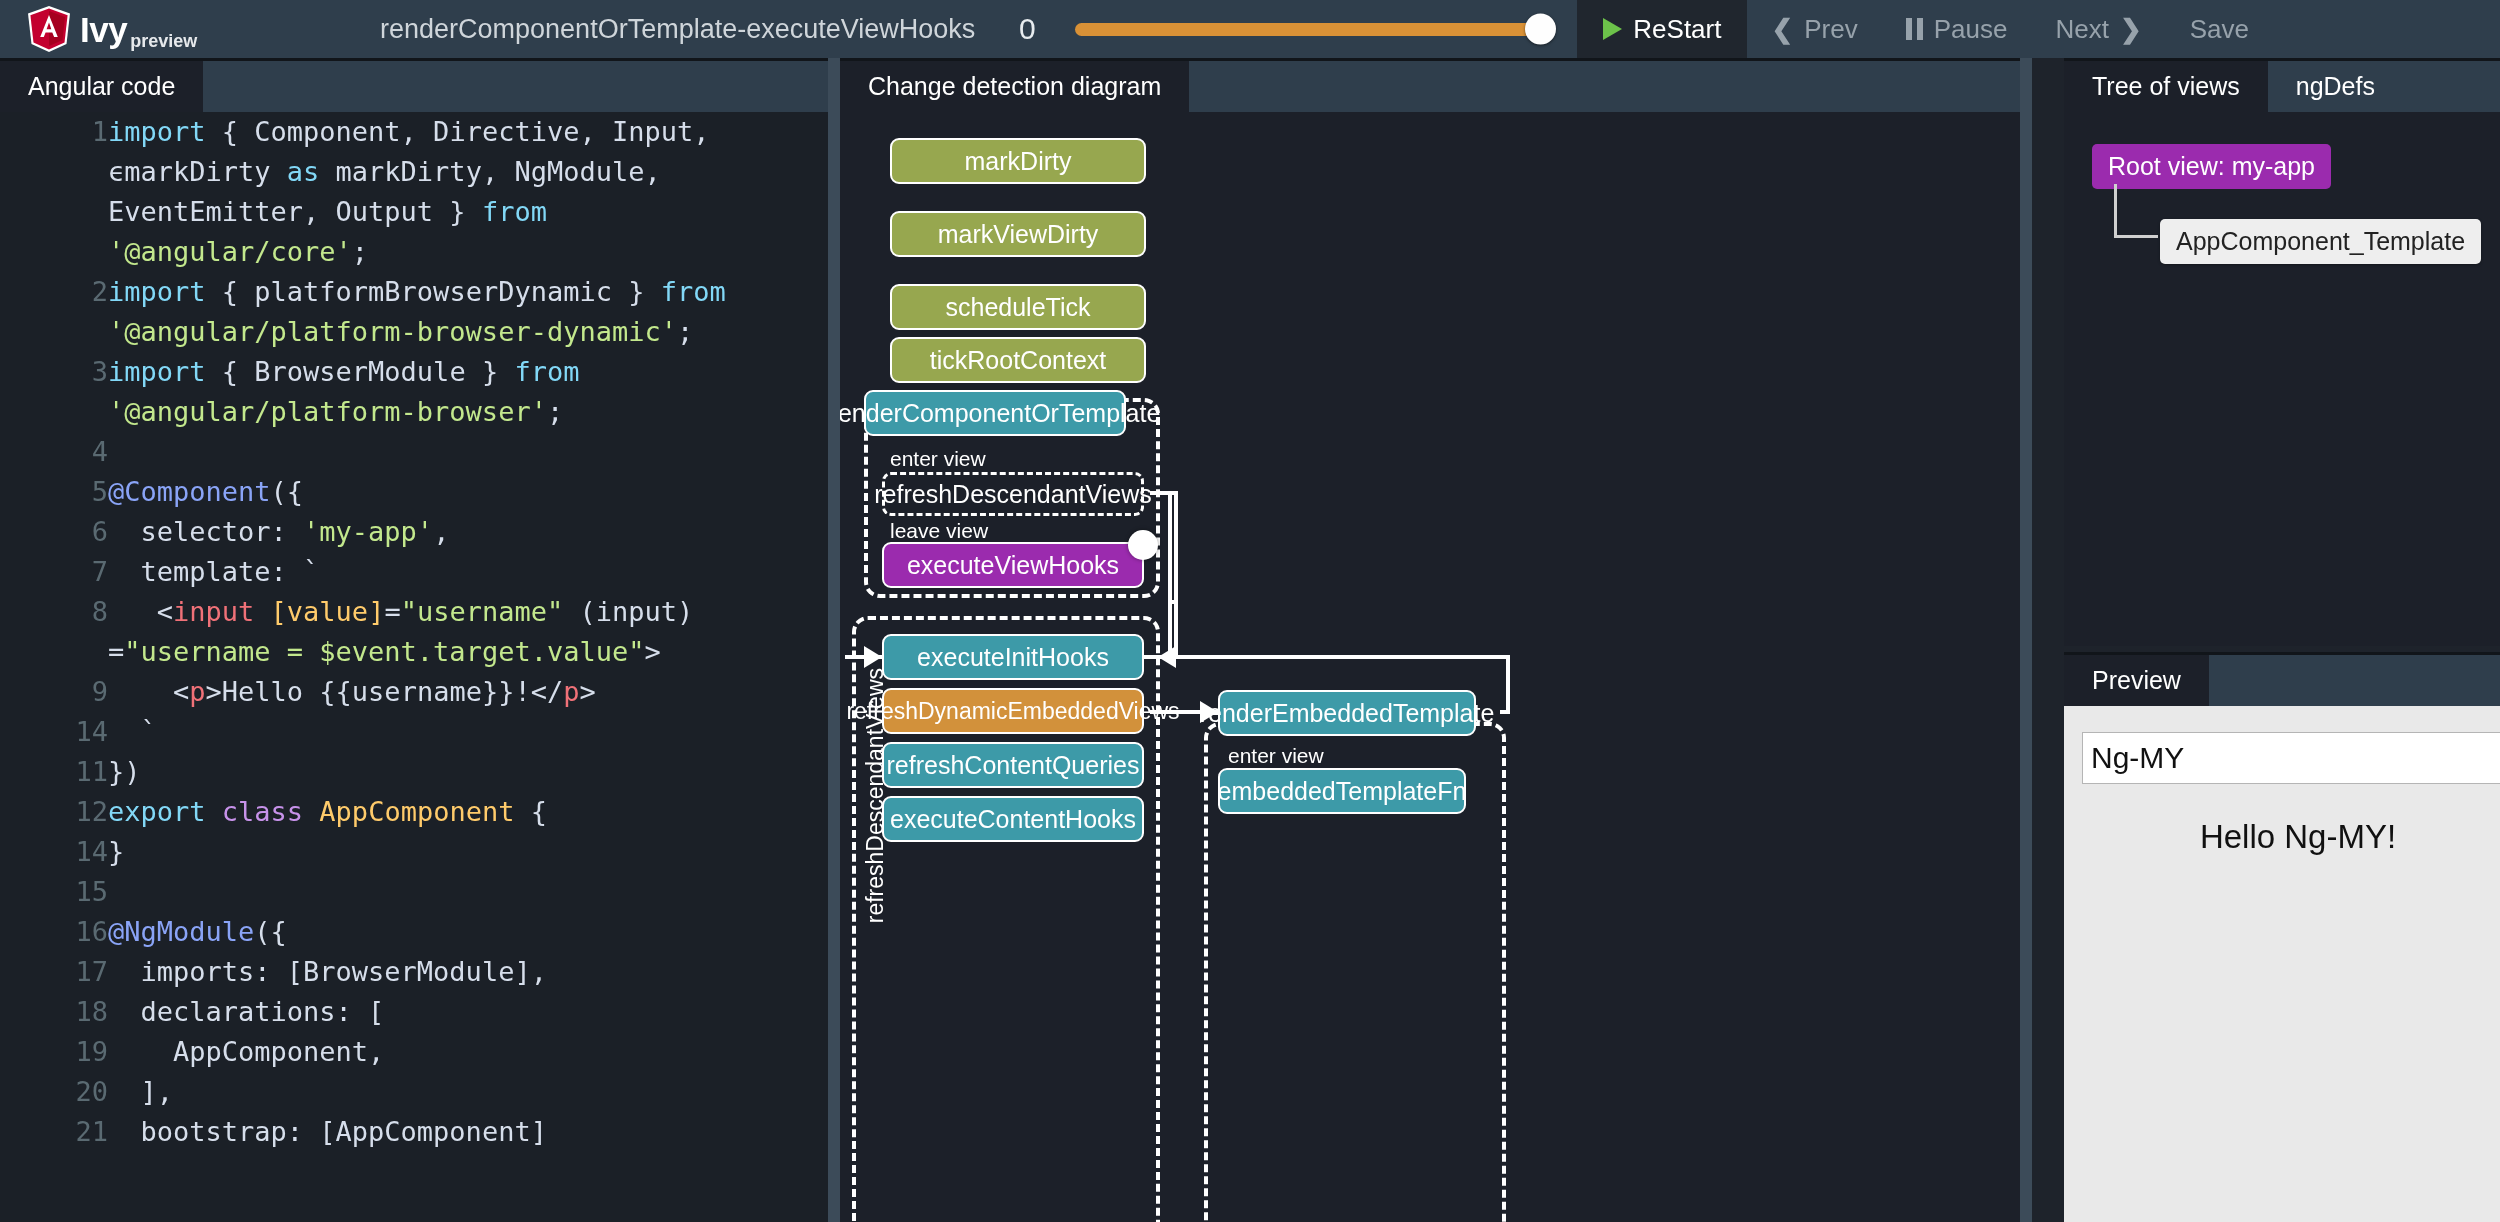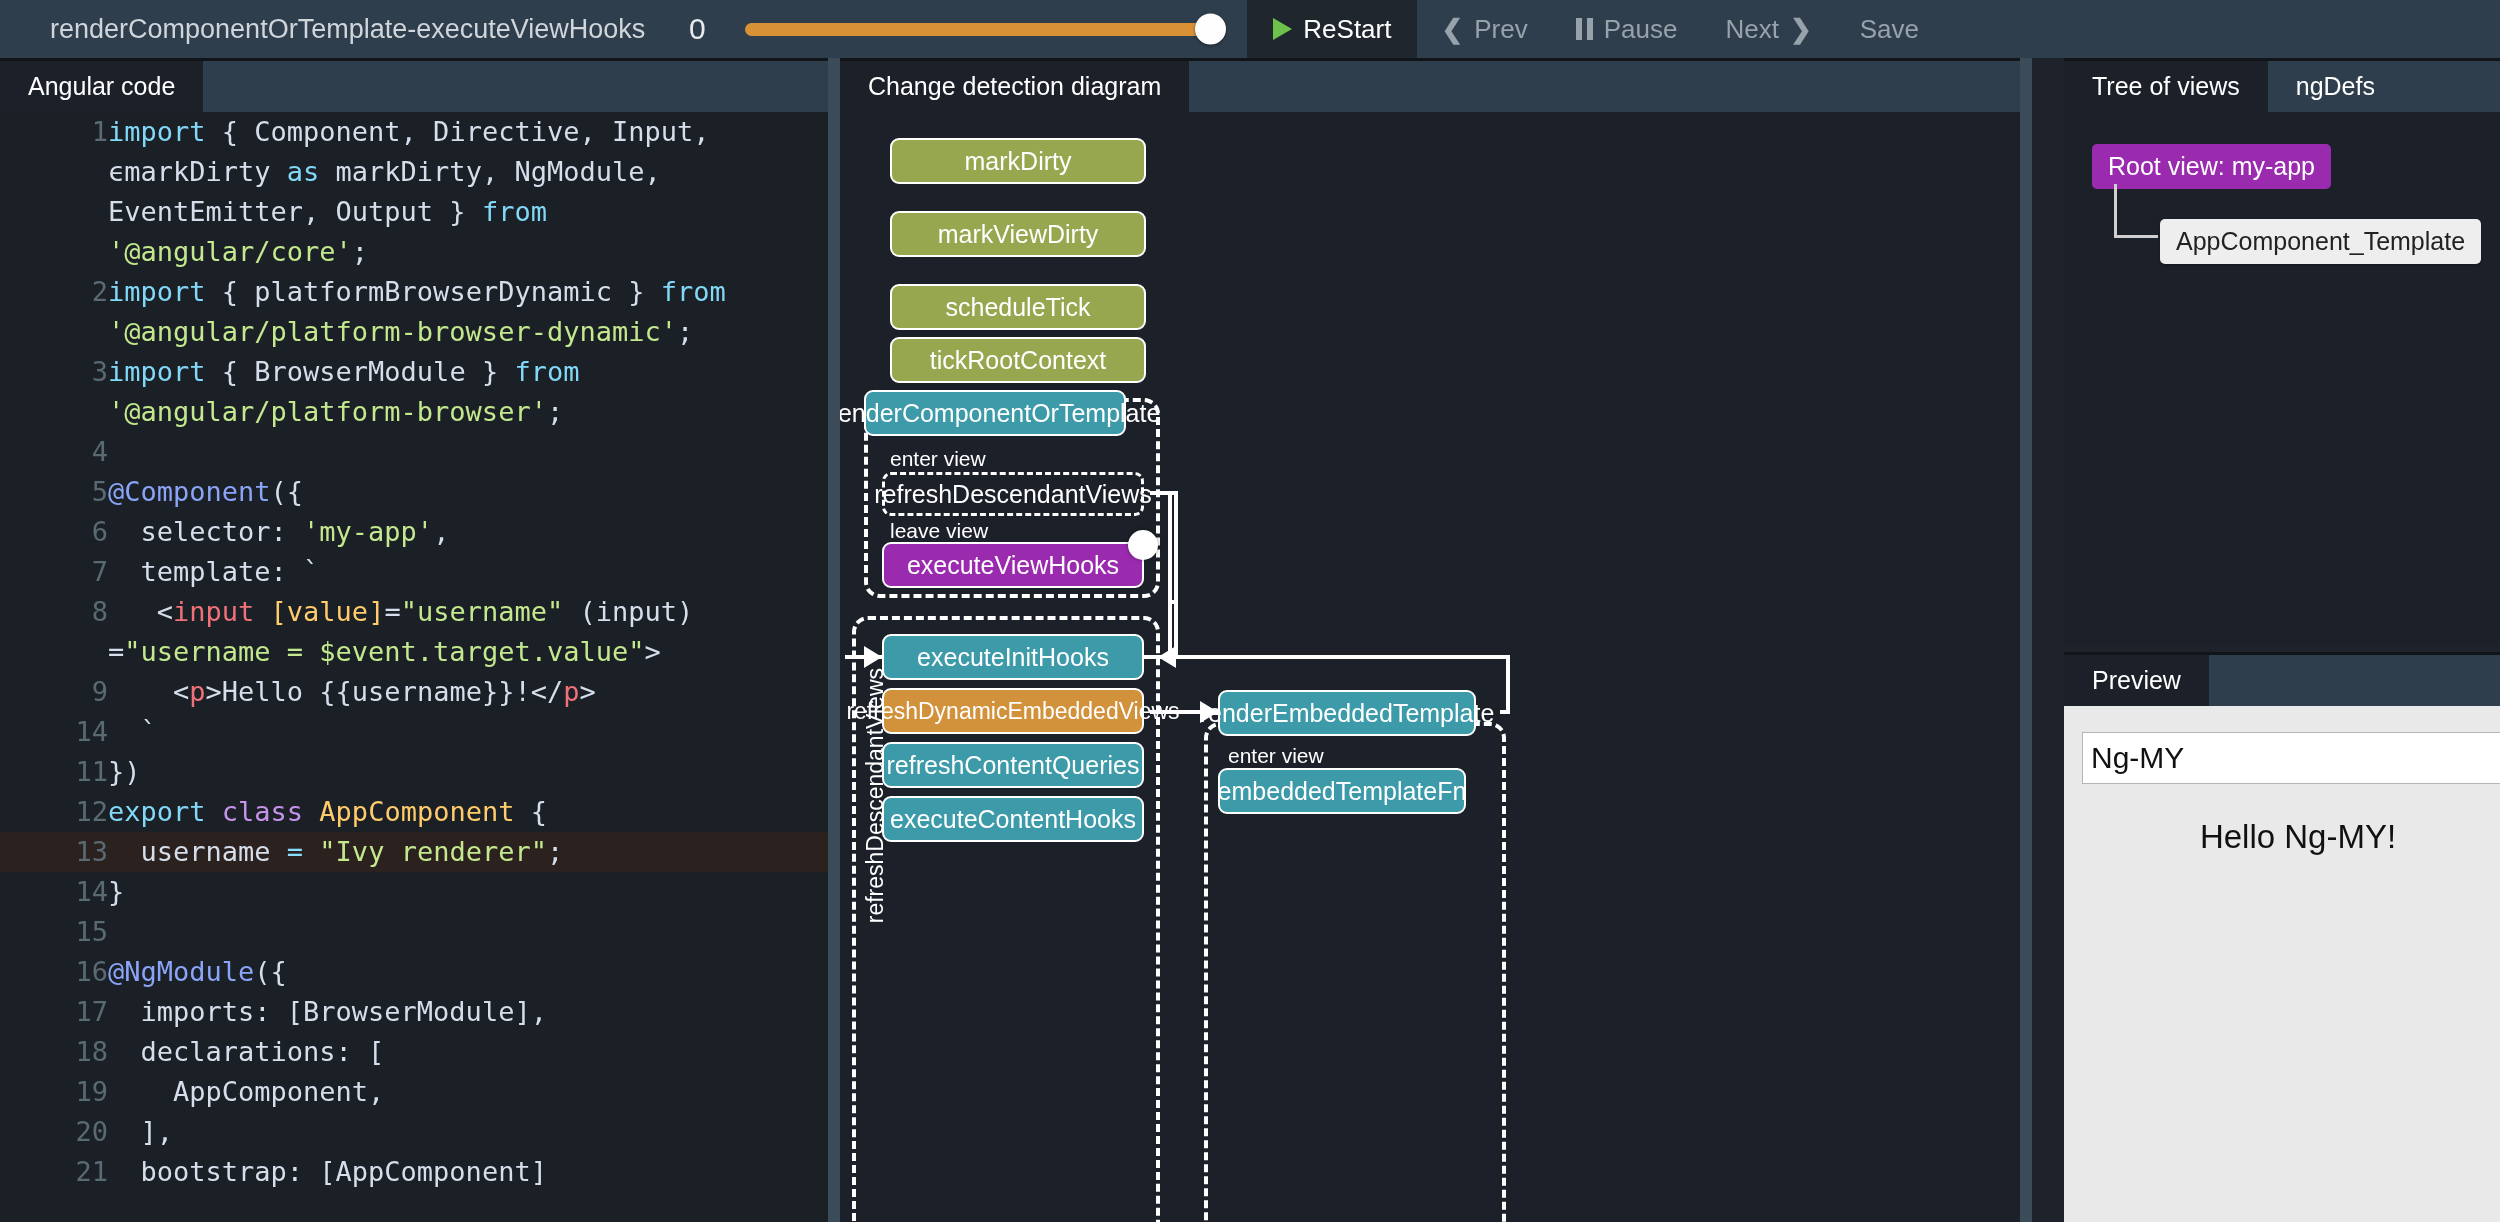--- a/index.html
+++ b/index.html
@@ -168,20 +168,32 @@
     width: 100%; height: 52px; background: #ffffff; border: 1px solid #b5b5b5;
     font-size: 30px; color: #111; padding: 4px 8px; font-family: "Liberation Sans", sans-serif;
   }
   .prev-hello { margin-top: 34px; text-align: center; font-size: 33px; color: #111; }
 </style>
 </head>
 <body>
 
 <div id="topbar">
 
+  <div class="brand">
+    <span class="ng-logo">
+      <svg width="46" height="48" viewBox="0 0 46 48">
+        <path d="M23 1 L44 8.5 L40.5 39 L23 47 L5.5 39 L2 8.5 Z" fill="#ffffff"></path>
+        <path d="M23 3.6 L41.6 10.2 L38.5 37.5 L23 44.6 L7.5 37.5 L4.4 10.2 Z" fill="#c3002f"></path>
+        <path d="M23 6 L23 41 L36.5 35 L39 12 Z" fill="#a6001f"></path>
+        <path d="M23 10 L31.8 32 H28.1 L26.3 27.4 H19.6 L17.8 32 H14.2 Z M23 17.6 L20.6 24.3 H25.3 Z" fill="#ffffff"></path>
+      </svg>
+    </span>
+    <span class="brand-ivy">Ivy</span>
+    <span class="brand-preview">preview</span>
+  </div>
 
   <div class="step-name">renderComponentOrTemplate-executeViewHooks</div>
   <div class="step-index">0</div>
 
   <div class="slider-wrap">
     <div class="slider-track"></div>
     <div class="slider-thumb"></div>
   </div>
 
   <div class="tb-btn restart">
@@ -270,24 +282,20 @@
           <td class="cd">  `</td>
             </tr>
         <tr>
               <td class="ln">11</td>
           <td class="cd">})</td>
             </tr>
         <tr>
               <td class="ln">12</td>
           <td class="cd"><span class="k">export</span> <span class="cls">class</span> <span class="typ">AppComponent</span> {</td>
             </tr>
-        <tr class="hl">
-              <td class="ln">13</td>
-          <td class="cd">  username <span class="op">=</span> <span class="s">"Ivy renderer"</span>;</td>
-            </tr>
         <tr>
               <td class="ln">14</td>
           <td class="cd">}</td>
             </tr>
         <tr>
               <td class="ln">15</td>
           <td class="cd">&nbsp;</td>
             </tr>
         <tr>
               <td class="ln">16</td>

